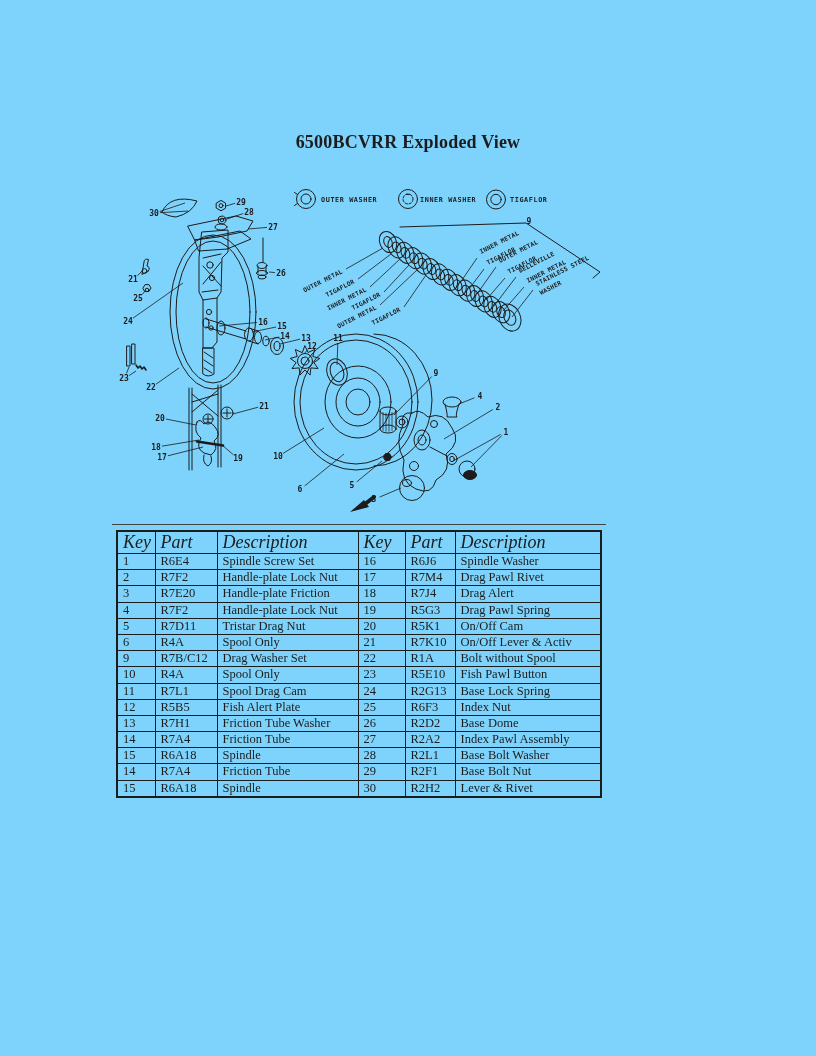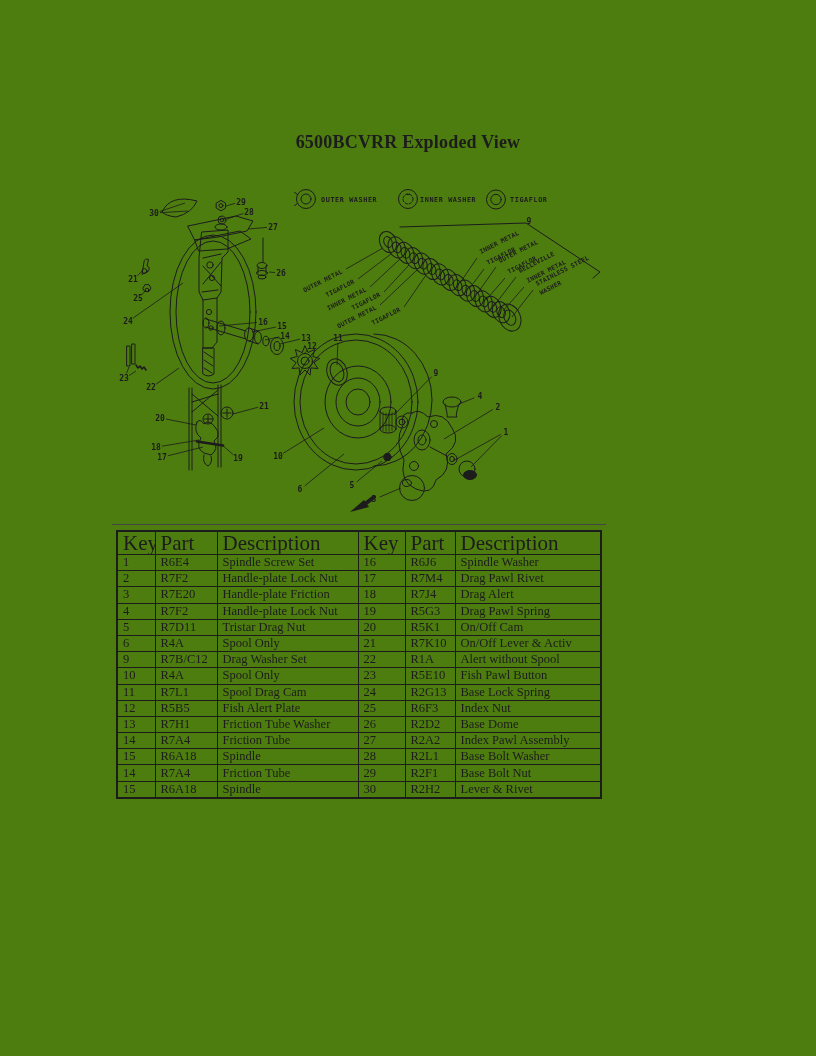--- a/index.html
+++ b/index.html
@@ -1,30 +1,30 @@
 <!DOCTYPE html>
 <html><head>
 <meta charset="utf-8">
 <style>
   html,body{margin:0;padding:0;}
   body{width:816px;height:1056px;background:#ffffff;position:relative;
        font-family:"Liberation Serif",serif;color:#1c1c1c;}
-  .page{position:absolute;inset:0;background:#4d7c0f;overflow:hidden;}
+  .page{position:absolute;inset:0;background:#7dd3fc;overflow:hidden;}
   .title{position:absolute;top:132px;left:0;width:100%;text-align:center;
          font-size:18px;font-weight:bold;letter-spacing:.2px;}
   svg.diagram{position:absolute;left:100px;top:170px;width:616px;height:350px;}
   .art{stroke:#1c1c1c;fill:none;stroke-width:1;stroke-linejoin:round;stroke-linecap:round;}
   .callout{font-family:"DejaVu Sans Mono",monospace;font-weight:bold;font-size:8px;fill:#1c1c1c;stroke:none;}
   .stacklabel{font-family:"DejaVu Sans Mono",monospace;font-weight:bold;font-size:6.2px;fill:#1c1c1c;stroke:none;letter-spacing:.2px;}
   .legendlabel{font-family:"DejaVu Sans Mono",monospace;font-weight:bold;font-size:6.8px;fill:#1c1c1c;stroke:none;letter-spacing:.6px;}
   .leader{stroke:#1c1c1c;stroke-width:.8;fill:none;}
   .toprule{position:absolute;left:112px;top:524px;width:494px;height:1px;background:#444;}
   table.parts{position:absolute;left:116px;top:530px;border-collapse:collapse;
               table-layout:fixed;width:484px;border:2px solid #1c1c1c;}
-  table.parts th{font-weight:normal;font-size:21px;text-align:left;height:21px;}
+  table.parts th{font-weight:normal;font-size:18px;text-align:left;height:21px;font-style:italic;}
   table.parts td{font-size:12.5px;height:15.2px;}
   table.parts th,table.parts td{border:1.2px solid #1c1c1c;padding:0 0 0 5px;
               white-space:nowrap;overflow:hidden;line-height:1.05;vertical-align:middle;}
 </style>
 </head>
 <body>
 
 <div class="page">
 
   <div class="title">6500BCVRR Exploded View</div>
@@ -396,21 +396,21 @@
           <td>21</td>
           <td>R7K10</td>
           <td>On/Off Lever &amp; Activ</td>
         </tr>
         <tr>
           <td>9</td>
           <td>R7B/C12</td>
           <td>Drag Washer Set</td>
           <td>22</td>
           <td>R1A</td>
-          <td>Alert without Spool</td>
+          <td>Bolt without Spool</td>
         </tr>
         <tr>
           <td>10</td>
           <td>R4A</td>
           <td>Spool Only</td>
           <td>23</td>
           <td>R5E10</td>
           <td>Fish Pawl Button</td>
         </tr>
         <tr>

